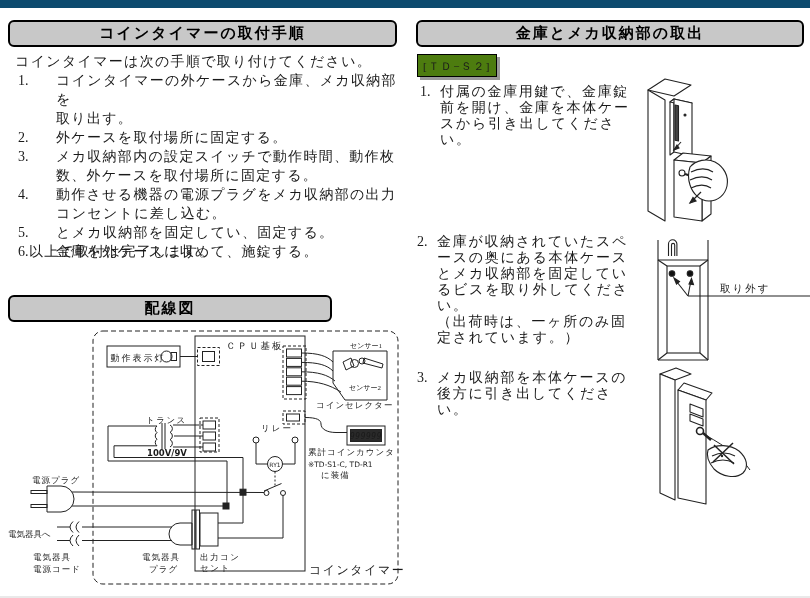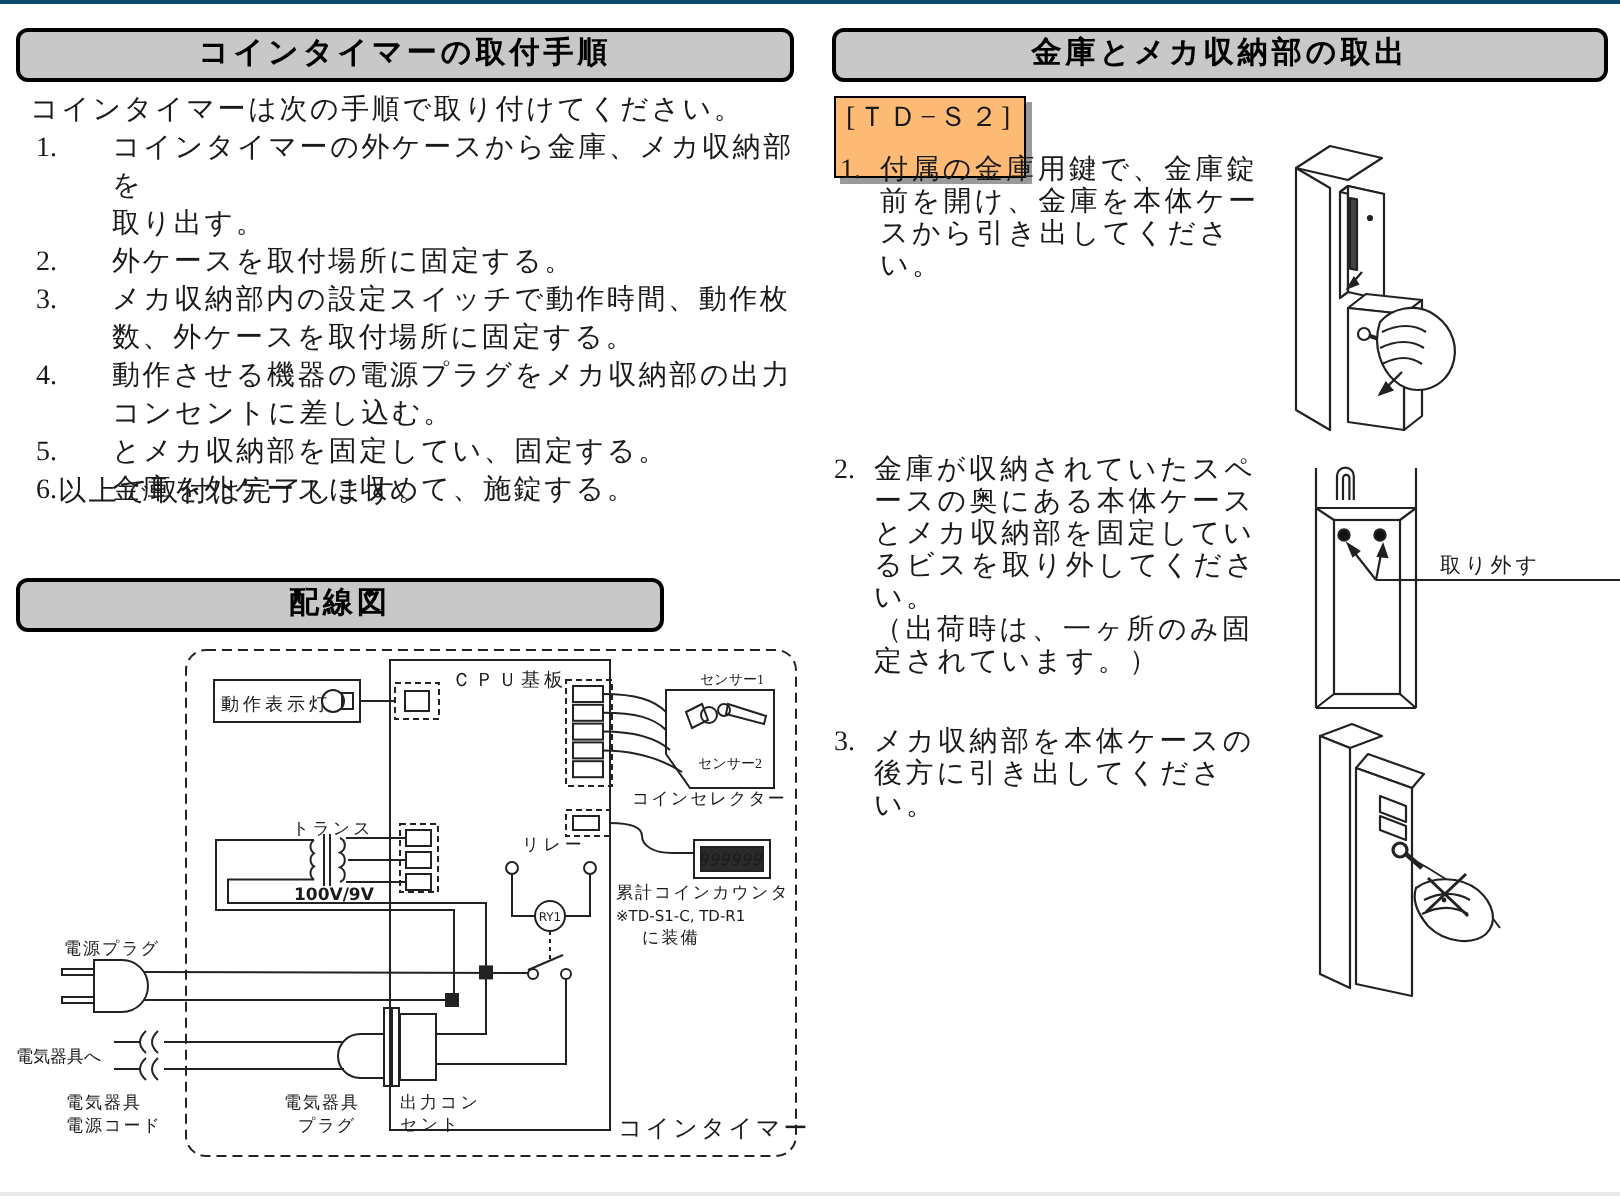--- a/index.html
+++ b/index.html
@@ -1,32 +1,32 @@
 <!DOCTYPE html>
 <html><head>
 <meta charset="utf-8">
 <style>
   html,body{margin:0;padding:0;background:#fff;}
   .page{position:relative;width:810px;height:598px;background:#fff;overflow:hidden;
         font-family:"Liberation Serif","DejaVu Serif",serif;color:#1a1a1a;
-        border-top:2px solid #0c4a6e;border-bottom:2px solid #e9e9e9;box-sizing:border-box;}
+        border-top:8px solid #0c4a6e;border-bottom:2px solid #e9e9e9;box-sizing:border-box;}
   .hdr{position:absolute;box-sizing:border-box;border:2px solid #000;background:#c8c8c8;
        border-radius:6px;text-align:center;font-family:"Liberation Sans","DejaVu Sans",sans-serif;
        font-weight:bold;font-size:15px;line-height:22px;letter-spacing:2px;color:#000;}
   .hdr-l1{left:8px;top:12px;width:389px;height:27px;}
   .hdr-l2{left:8px;top:287px;width:324px;height:27px;}
   .hdr-r{left:416px;top:12px;width:388px;height:27px;}
   .intro{position:absolute;left:15px;top:44px;font-size:14px;letter-spacing:1.3px;line-height:19px;}
   .lsteps{position:absolute;left:18px;top:63px;width:382px;font-size:14px;line-height:19px;letter-spacing:1.3px;}
   .lstep{display:flex;}
   .lstep .num{width:27px;flex:none;letter-spacing:0;}
   .lstep .txt{white-space:pre-line;margin-left:11px;}
   .outro{position:absolute;left:29px;top:235px;font-size:14px;letter-spacing:1.3px;}
-  .model-badge{position:absolute;left:417px;top:46px;border:1.5px solid #000;background:#fdba74;
-       box-shadow:3px 3px 0 #9a9a9a;font-size:14px;line-height:20px;padding:1px 5px 18px;
+  .model-badge{position:absolute;left:417px;top:46px;border:1.5px solid #000;background:#4d7c0f;
+       box-shadow:3px 3px 0 #9a9a9a;font-size:11px;line-height:20px;padding:1px 5px 0;
        letter-spacing:1.5px;}
   .rstep{position:absolute;display:flex;font-size:14px;line-height:16px;letter-spacing:1.7px;width:250px;}
   .rstep .num{width:20px;flex:none;letter-spacing:0;}
   .rstep .txt{white-space:pre-line;}
   .rstep1{left:420px;top:76px;}
   .rstep2{left:417px;top:226px;}
   .rstep3{left:417px;top:362px;}
   svg{position:absolute;}
   .wiring{left:0;top:316px;}
   .illus1{left:633px;top:56px;}

